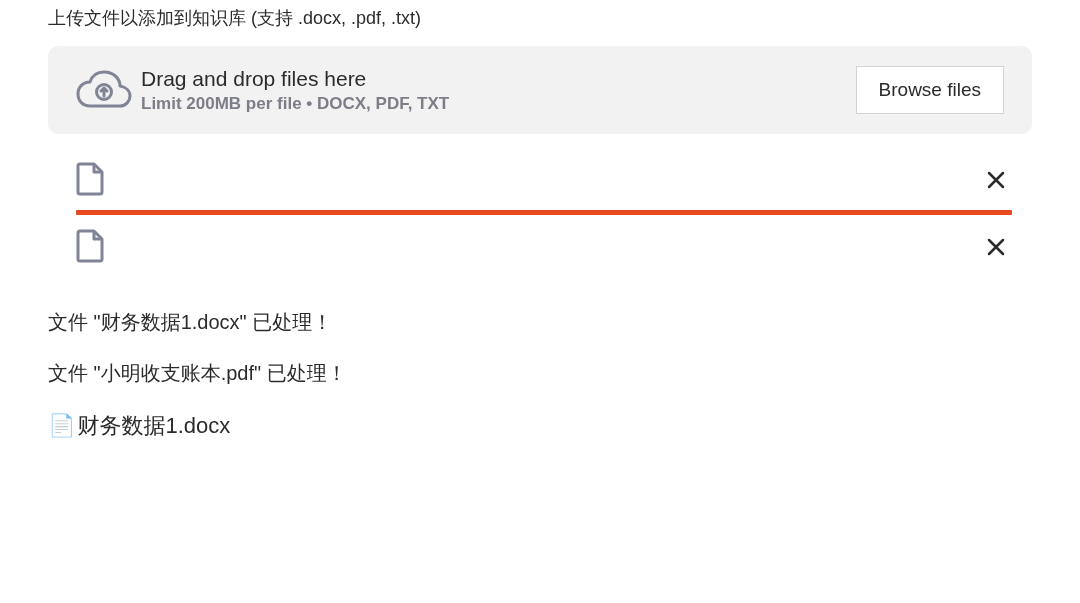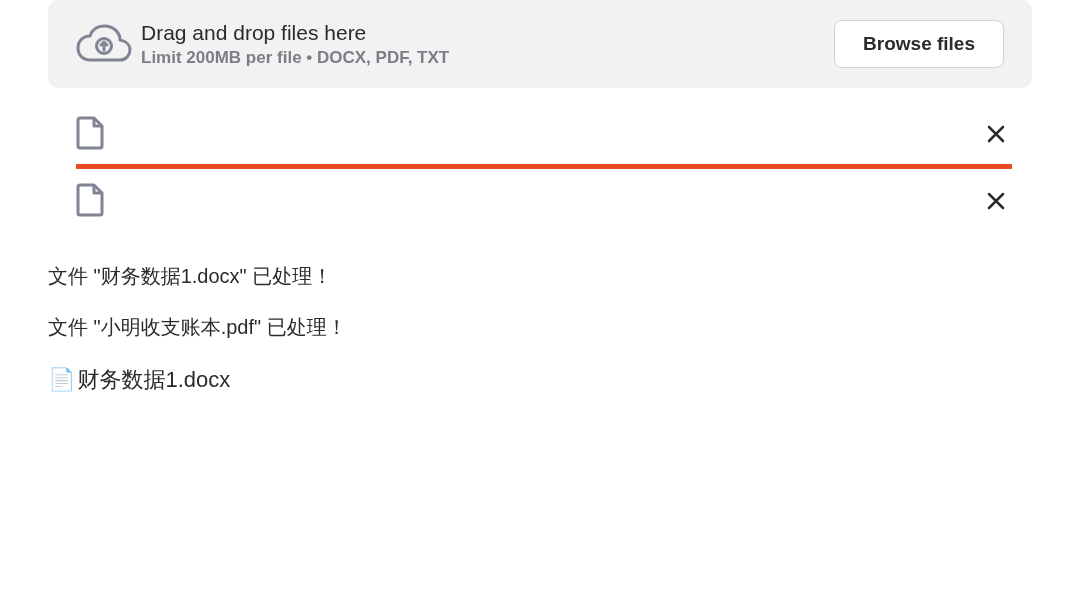--- a/index.html
+++ b/index.html
@@ -34,26 +34,26 @@
     margin-bottom: 3px;
   }
   .drop-limit {
     font-size: 17px;
     color: #7d7d88;
     font-weight: bold;
   }
   .browse-btn {
     background: #ffffff;
     border: 1px solid #d1d1d6;
-    border-radius: 8px;
-    padding: 12px 28px;
+    border-radius: 0;
+    padding: 12px 22px;
     font-size: 19px;
     color: #2b2b2b;
     cursor: pointer;
-    font-weight: 700;
+    font-weight: 400;
   }
   .file-row {
     display: flex;
     align-items: center;
     padding: 10px 20px 10px 28px;
     gap: 20px;
   }
   .file-icon { color: #808495; flex: 0 0 auto; }
   .file-name {
     font-size: 19px;
@@ -95,20 +95,21 @@
     border-bottom: 5px solid #e8491e;
     padding-bottom: 2px;
   }
   .emoji { margin-right: 2px; }
 </style>
 </head>
 <body>
 
 <div class="container">
 
+  <div class="instruction">上传文件以添加到知识库 (支持 .docx, .pdf, .txt)</div>
 
   <div class="dropzone">
     <span class="cloud-icon">
       <svg width="56" height="40" viewBox="0 0 56 40" fill="none">
         <path d="M44 18c0-8-7-14-16-14-7 0-12 4-14 10-7 0-12 5-12 12s5 12 12 12h30c6 0 10-5 10-10 0-5-4-9-10-10z" stroke="#808495" stroke-width="3" fill="none" stroke-linejoin="round"></path>
         <circle cx="28" cy="24" r="7.5" stroke="#808495" stroke-width="3" fill="none"></circle>
         <path d="M28 20v8M25 23l3-3 3 3" stroke="#808495" stroke-width="3" stroke-linecap="round" stroke-linejoin="round"></path>
       </svg>
     </span>
     <div class="drop-text">

